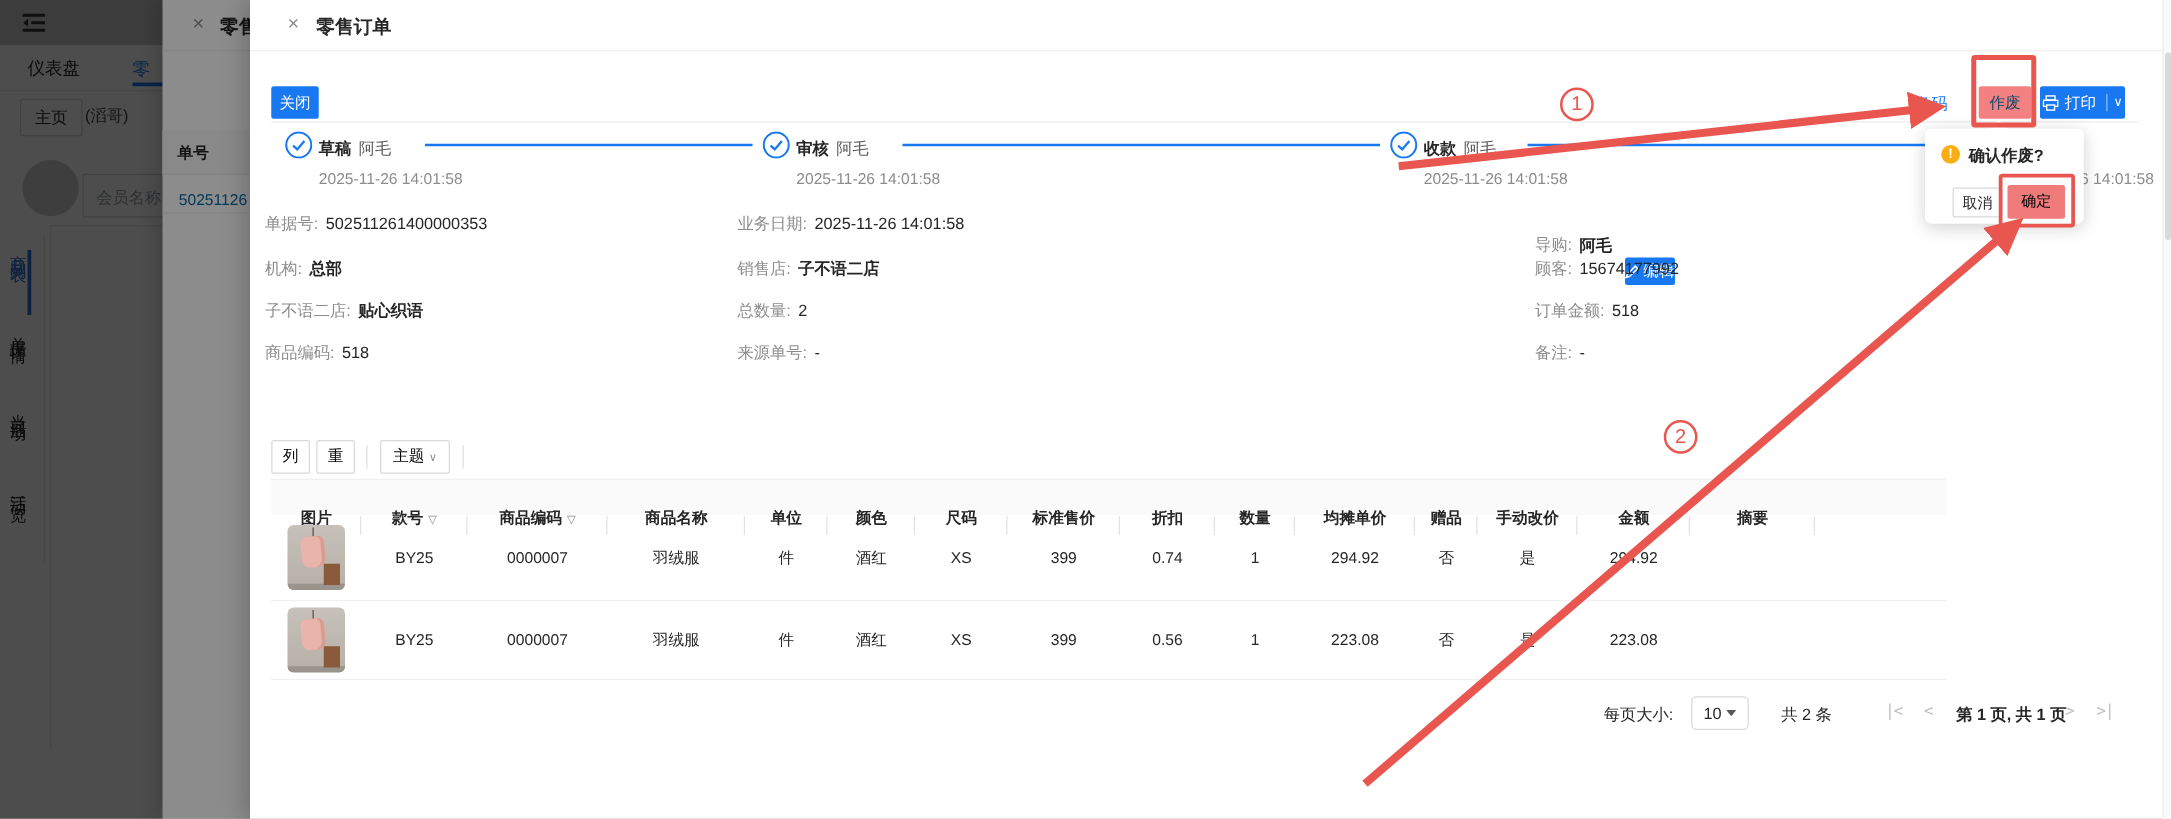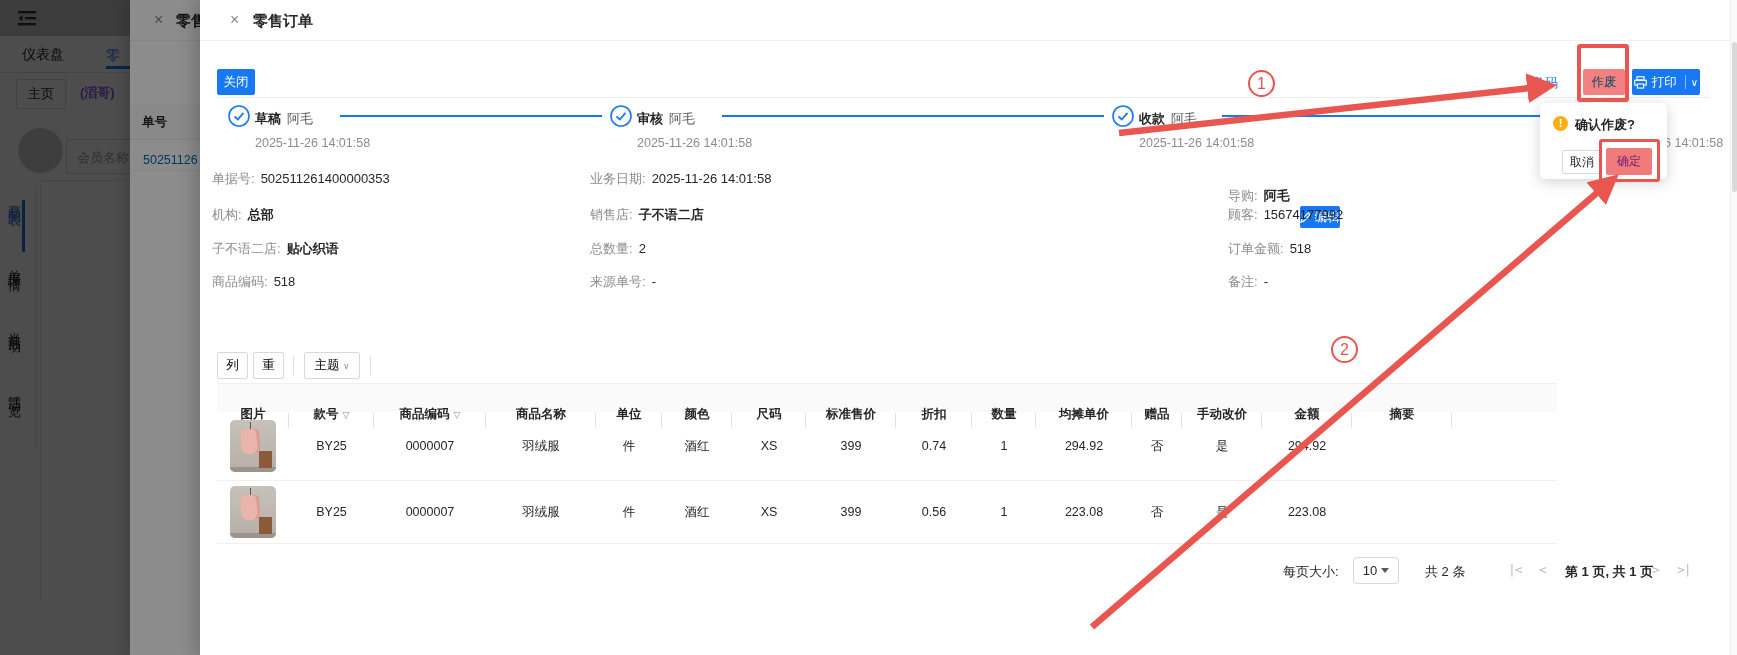--- a/index.html
+++ b/index.html
@@ -7,21 +7,21 @@
     font-family:"Liberation Sans","DejaVu Sans",sans-serif; font-size:13px; color:#262626; }
   .abs { position:absolute; }
   
   #bg-app { position:absolute; inset:0; background:#fff; }
   .topbar { position:absolute; left:0; top:0; width:100%; height:36px; background:#c9c9c9; }
   .toptab-row { position:absolute; left:0; top:36px; width:100%; height:37px; background:#fff; border-bottom:1px solid #e4e4e4; }
   .toptab { position:absolute; left:22px; top:10px; font-size:14px; color:#262626; }
   .toptab-active { position:absolute; left:106px; top:11px; font-size:14px; color:#1778f2; width:24px; overflow:hidden; white-space:nowrap; }
   .toptab-ink { position:absolute; left:106px; top:30px; width:60px; height:3px; background:#1778f2; }
   .pagetab { position:absolute; left:16px; top:79px; border:1px solid #d9d9d9; background:#fff; padding:5px 11px; font-size:13px; border-radius:2px; }
-  .pagetab2 { position:absolute; left:80px; top:84px; color:#8b5cf6; font-size:13px;font-weight:bold; }
+  .pagetab2 { position:absolute; left:68px; top:84px; color:#404040; font-size:13px; }
   .avatar { position:absolute; left:18px; top:128px; width:45px; height:45px; border-radius:50%; background:#cfcfcf; }
   .member-input { position:absolute; left:66px; top:139px; width:130px; height:35px; border:1px solid #d9d9d9; border-radius:2px; background:#fff; }
   .member-input span { position:absolute; left:10px; top:9px; color:#9aa0a6; }
   .panel-edge { position:absolute; left:40px; top:180px; width:160px; height:420px; border-left:1px solid #e8e8e8; border-top:1px solid #e8e8e8; }
   .vnav { position:absolute; left:8px; top:188px; width:28px; height:262px; border-right:1px solid #e8e8e8; }
   .vnav-item { position:absolute; left:5px; writing-mode:vertical-lr; letter-spacing:3px; font-size:13px; color:#262626; cursor:pointer; }
   .vnav-item.active { color:#2f6fd6; }
   .vnav-ink { position:absolute; right:-2px; top:6px; width:3px; height:52px; background:#2f6fd6; }
   
   .mask { position:absolute; inset:0; background:rgba(0,0,0,0.45); }
@@ -94,21 +94,21 @@
   .pg-info { position:absolute; left:1365px; top:563px; font-weight:bold; }
   
   .sbar { position:absolute; right:0; top:0; width:7px; height:655px; background:#fafafa; border-left:1px solid #eee; z-index:4; }
   .sbar .th2 { position:absolute; left:1px; top:42px; width:5px; height:150px; border-radius:3px; background:#d9d9d9; }
   
   #popup { position:absolute; left:1540px; top:103px; width:127px; height:76px; background:#fff; border-radius:5px; box-shadow:0 3px 14px rgba(0,0,0,.18); z-index:8; }
   #popup .arrow { position:absolute; left:54px; top:-5px; width:10px; height:10px; background:#fff; transform:rotate(45deg); }
   #popup .warn { position:absolute; left:13px; top:13px; width:15px; height:15px; border-radius:50%; background:#faad14; color:#fff; font-size:11px; font-weight:bold; text-align:center; line-height:15px; }
   #popup .msg { position:absolute; left:35px; top:13px; font-weight:bold; font-size:13px; }
   #popup .cancel { position:absolute; left:22px; top:47px; width:40px; height:24px; background:#fff; border:1px solid #d9d9d9; border-radius:2px; font-size:12px; cursor:pointer; font-family:inherit; color:#262626; }
-  #popup .ok { position:absolute; left:66px; top:45px; width:46px; height:27px; background:#ef7b7b; border:none; border-radius:2px; font-size:12px; color:#701a75; cursor:pointer; font-family:inherit; }
+  #popup .ok { position:absolute; left:66px; top:45px; width:46px; height:27px; background:#ef7b7b; border:none; border-radius:2px; font-size:12px; color:#000000; cursor:pointer; font-family:inherit; }
   
   .anno { z-index:10; }
   .anno-rect { position:absolute; border:4px solid #e8564f; border-radius:3px; }
   .anno-circle { position:absolute; width:27px; height:27px; border:2.5px solid #e8564f; border-radius:50%; color:#e8564f; font-size:16px; text-align:center; line-height:23px; background:transparent; }
   #arrow-svg { position:absolute; inset:0; z-index:9; pointer-events:none; }
 </style>
 </head>
 <body>
 
 <div id="bg-app">

